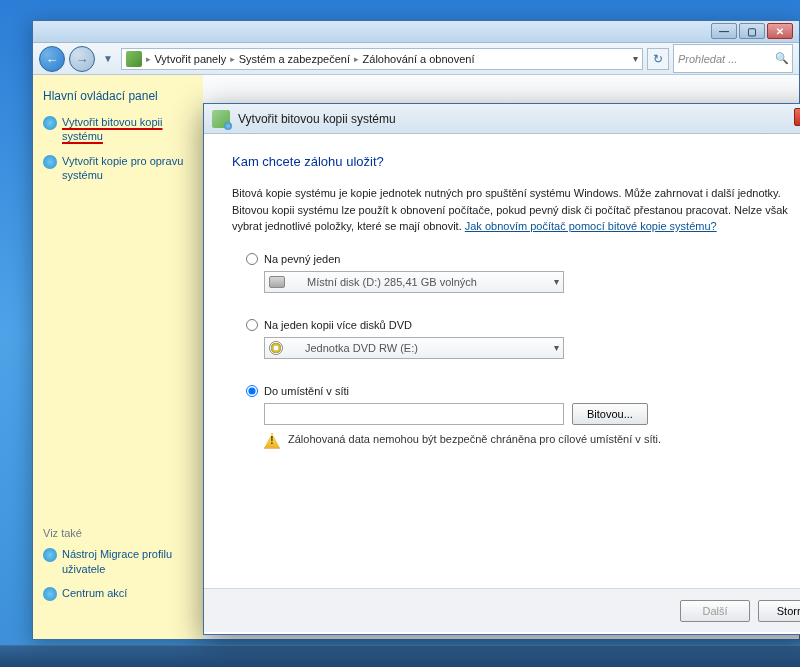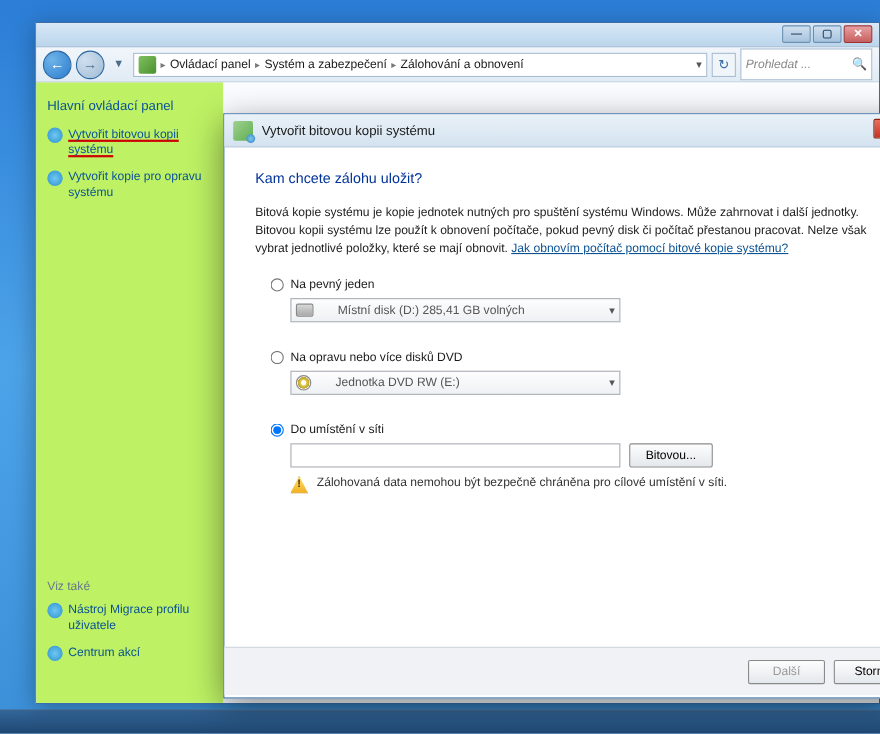--- a/index.html
+++ b/index.html
@@ -65,21 +65,21 @@
   .toolbar .search {
     width:120px; height:29px; border:1px solid #a8bdd2; background:#fff;
     padding:0 18px 0 4px; font-size:11px; color:#888; font-style:italic;
     display:flex; align-items:center; position:relative;
   }
   .toolbar .search .sg { position:absolute; right:3px; color:#4a7ca8; font-style:normal;}
   .content-back {
     display:flex; height: calc(100% - 54px);
   }
   .sidebar {
-    width: 170px; background:#bef264; padding: 14px 10px; font-size:11px;
+    width: 170px; background:#fef9c3; padding: 14px 10px; font-size:11px;
   }
   .sidebar .head { color:#0b5394; font-size:12px; margin-bottom:12px; }
   .sidebar .item {
     display:flex; align-items:flex-start; gap:5px; color:#0b5394;
     margin-bottom:10px; line-height:1.3;
   }
   .sidebar .item .ico {
     width:14px; height:14px; flex-shrink:0; border-radius:50%;
     background:radial-gradient(circle,#6fc8f0,#2b8fd0); margin-top:1px;
     display:flex;align-items:center;justify-content:center;color:#fff;font-size:9px;
@@ -180,21 +180,21 @@
       <div class="win-btn close">✕</div>
     </div>
   </div>
   <div class="toolbar">
     <div class="navbtn">←</div>
     <div class="navbtn fwd">→</div>
     <span class="dd">▼</span>
     <div class="breadcrumb">
       <span class="bicon"></span>
       <span class="sep">▸</span>
-      <span>Ovládací panel</span>
+      <span>Vytvořit panely</span>
       <span class="sep">▸</span>
       <span>Systém a zabezpečení</span>
       <span class="sep">▸</span>
       <span>Zálohování a obnovení</span>
       <span class="bdd">▾</span>
     </div>
     <div class="refresh">↻</div>
     <div class="search">
       <span>Prohledat ...</span>
       <span class="sg">🔍</span>
@@ -247,21 +247,21 @@
       <div class="combo">
         <span class="cic"></span>
         <span>Místní disk (D:)  285,41 GB volných</span>
         <span class="cdd">▾</span>
       </div>
     </div>
 
     <div class="opt">
       <label class="row1">
         <input type="radio" name="dest" style="">
-        <span>Na opravu nebo více disků DVD</span>
+        <span>Na jeden kopii více disků DVD</span>
       </label>
       <div class="combo">
         <span class="cic dvd"></span>
         <span>Jednotka DVD RW (E:)</span>
         <span class="cdd">▾</span>
       </div>
     </div>
 
     <div class="opt">
       <label class="row1">

